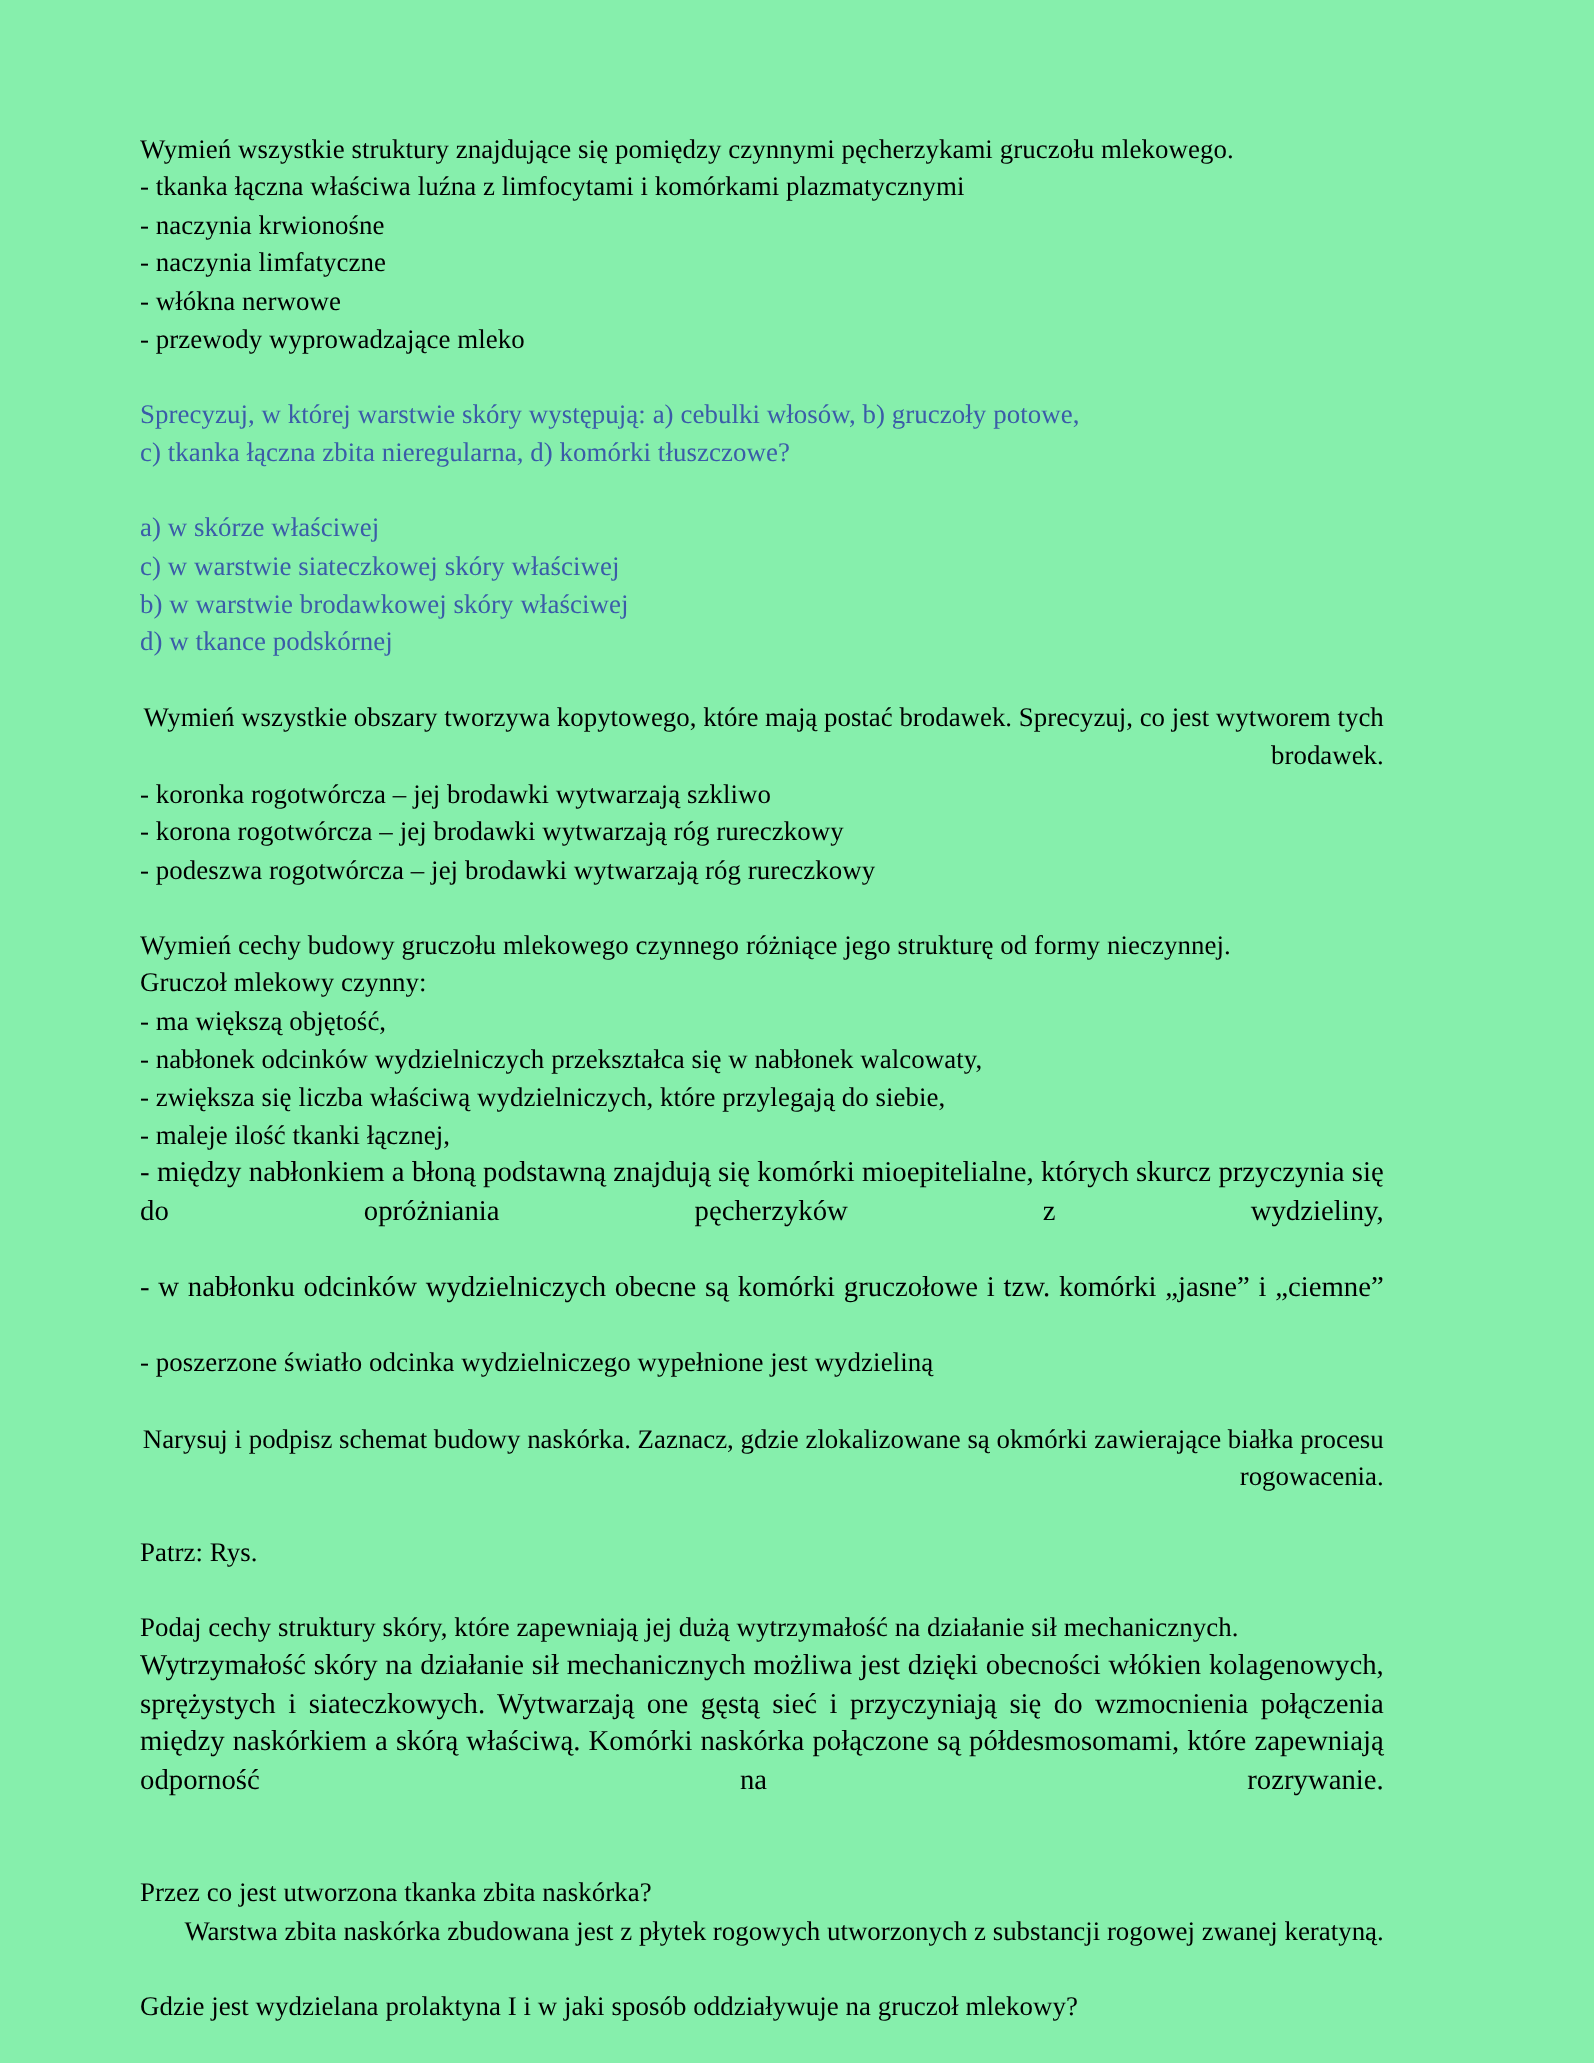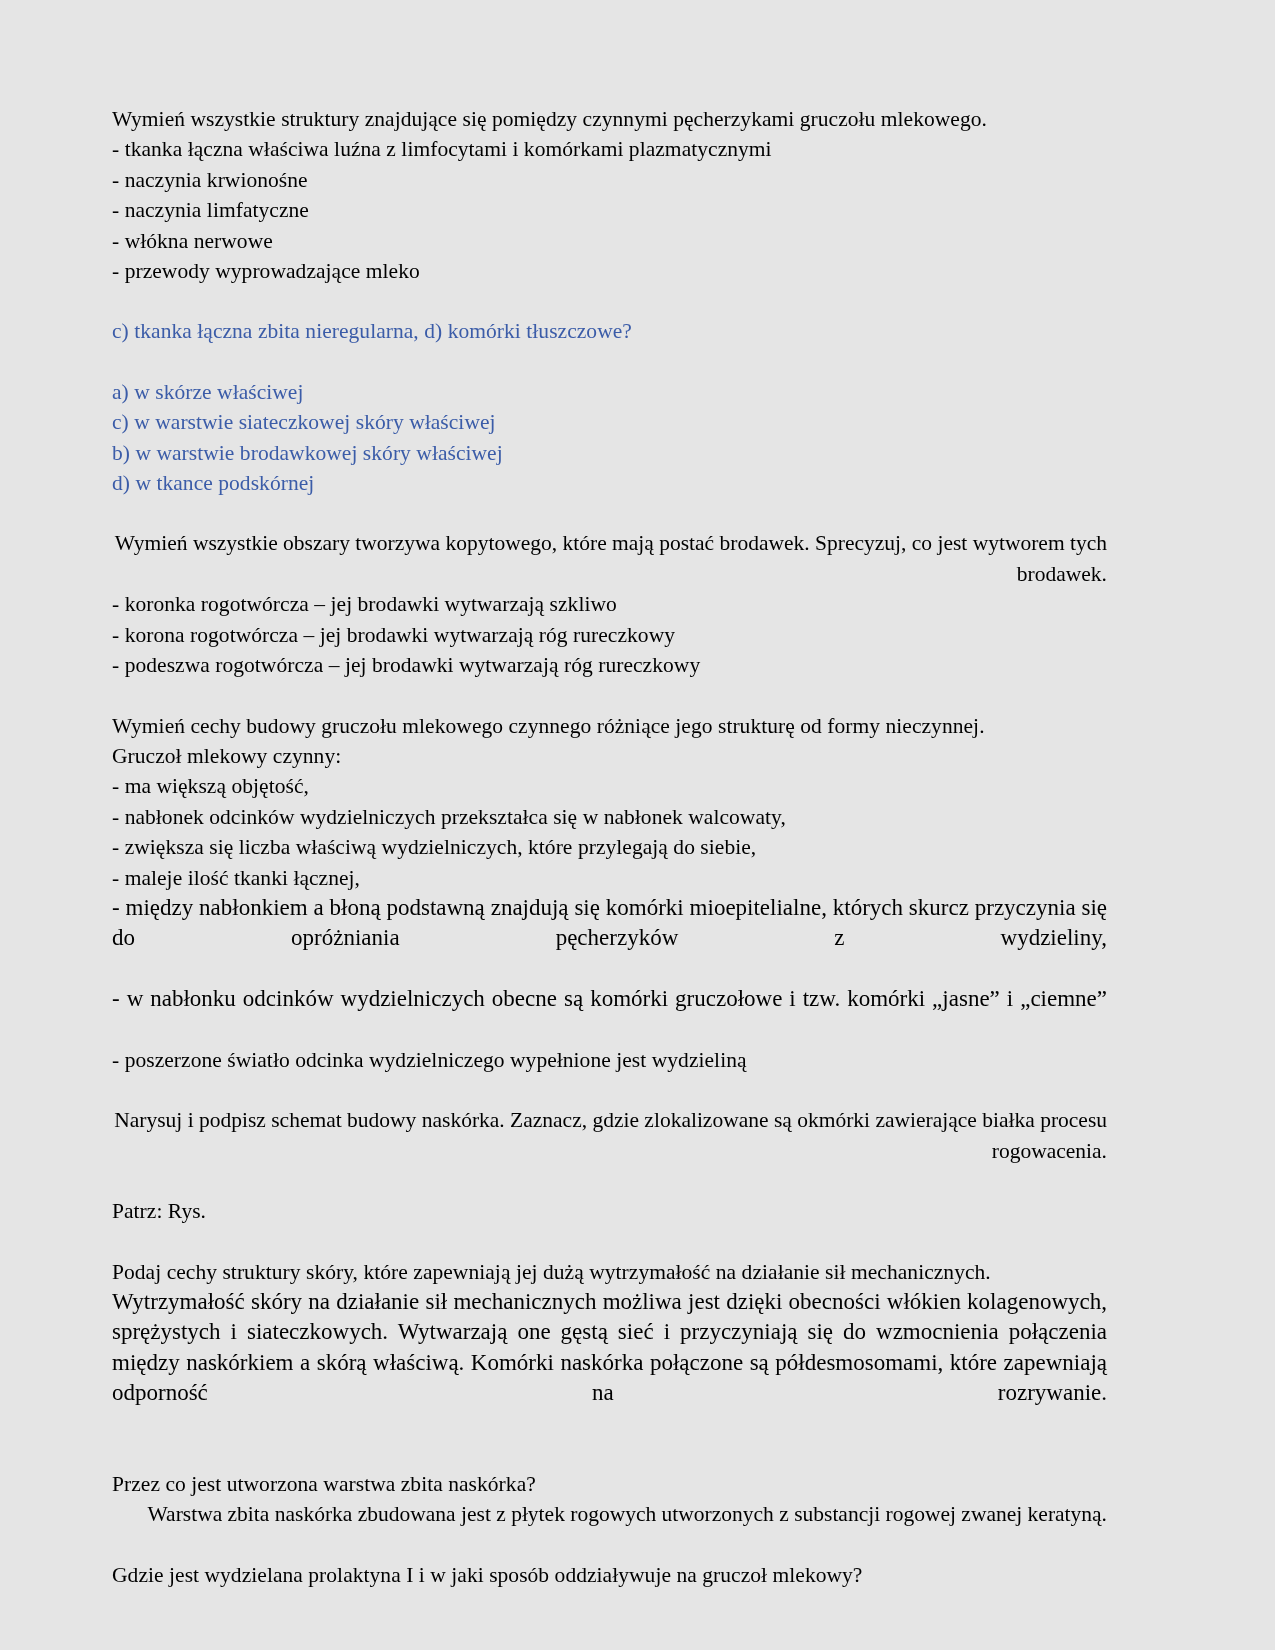--- a/index.html
+++ b/index.html
@@ -11,21 +11,21 @@
     width: 1275px;
     height: 1650px;
     font-family: "Liberation Serif", "DejaVu Serif", serif;
     color: #000000;
     -webkit-font-smoothing: none;
   }
   #page {
     position: relative;
     width: 1275px;
     height: 1650px;
-    background: #e5e5e5;
+    background: #86efac;
     overflow: hidden;
   }
   #content {
     position: absolute;
     left: 112px;
     top: 104px;
     width: 995px;
   }
   .block {
     margin: 0;
@@ -76,20 +76,21 @@
       <div class="line">- tkanka łączna właściwa luźna z limfocytami i komórkami plazmatycznymi</div>
       <div class="line">- naczynia krwionośne</div>
       <div class="line">- naczynia limfatyczne</div>
       <div class="line">- włókna nerwowe</div>
       <div class="line">- przewody wyprowadzające mleko</div>
     </div>
 
     <div class="gap-md"></div>
 
     <div class="block blue">
+      <div class="line">Sprecyzuj, w której warstwie skóry występują: a) cebulki włosów, b) gruczoły potowe,</div>
       <div class="line">c) tkanka łączna zbita nieregularna, d) komórki tłuszczowe?</div>
     </div>
 
     <div class="gap-md"></div>
 
     <div class="block blue">
       <div class="line">a) w skórze właściwej</div>
       <div class="line">c) w warstwie siateczkowej skóry właściwej</div>
       <div class="line">b) w warstwie brodawkowej skóry właściwej</div>
       <div class="line">d) w tkance podskórnej</div>
@@ -133,21 +134,21 @@
     <div class="gap-md"></div>
 
     <div class="block">
       <div class="line">Podaj cechy struktury skóry, które zapewniają jej dużą wytrzymałość na działanie sił mechanicznych.</div>
       <div class="jpara">Wytrzymałość skóry na działanie sił mechanicznych możliwa jest dzięki obecności włókien kolagenowych, sprężystych i siateczkowych. Wytwarzają one gęstą sieć i przyczyniają się do wzmocnienia połączenia między naskórkiem a skórą właściwą. Komórki naskórka połączone są półdesmosomami, które zapewniają odporność na rozrywanie.</div>
     </div>
 
     <div class="gap-md"></div>
 
     <div class="block">
-      <div class="line">Przez co jest utworzona warstwa zbita naskórka?</div>
+      <div class="line">Przez co jest utworzona tkanka zbita naskórka?</div>
       <div class="para nojust">Warstwa zbita naskórka zbudowana jest z płytek rogowych utworzonych z substancji rogowej zwanej keratyną.</div>
     </div>
 
     <div class="gap-md"></div>
 
     <div class="block">
       <div class="line">Gdzie jest wydzielana prolaktyna I i w jaki sposób oddziaływuje na gruczoł mlekowy?</div>
     </div>
 
   </div>

